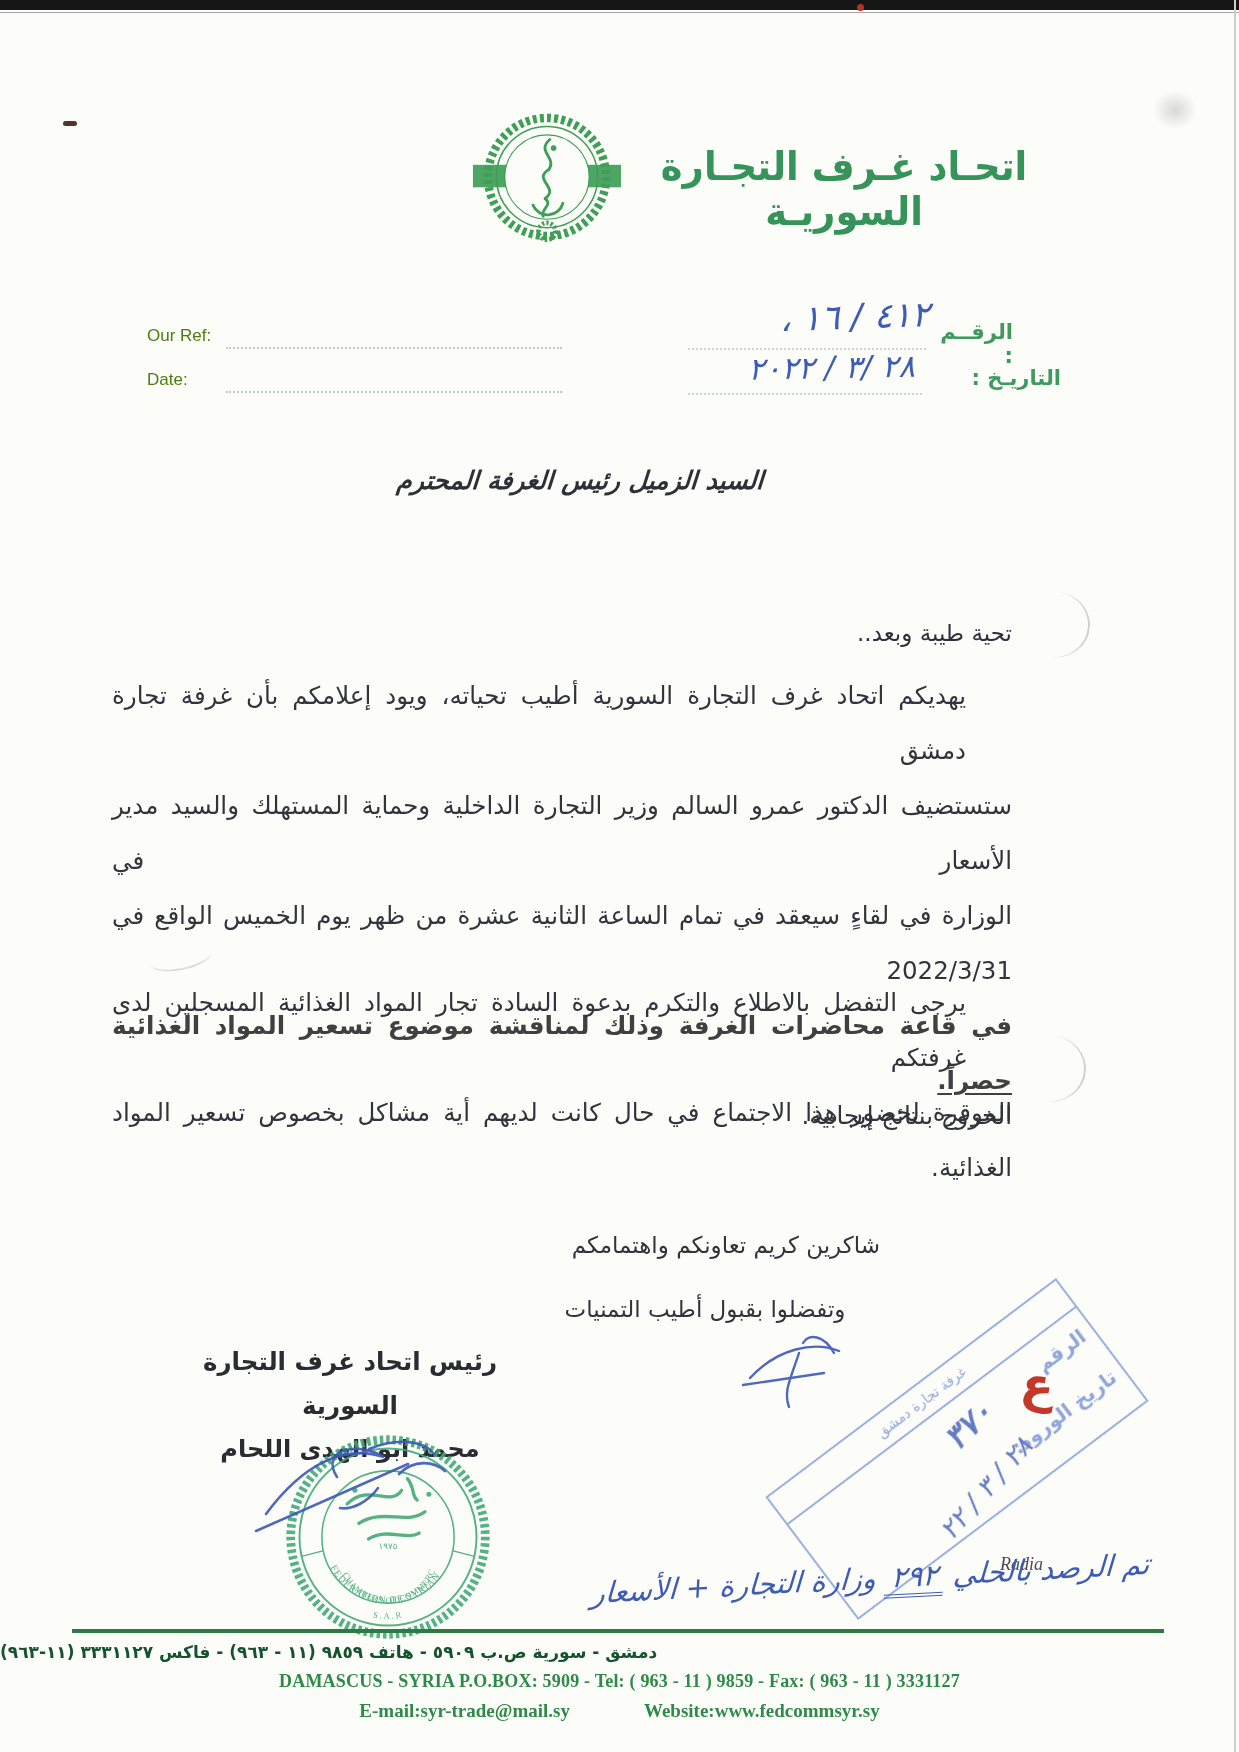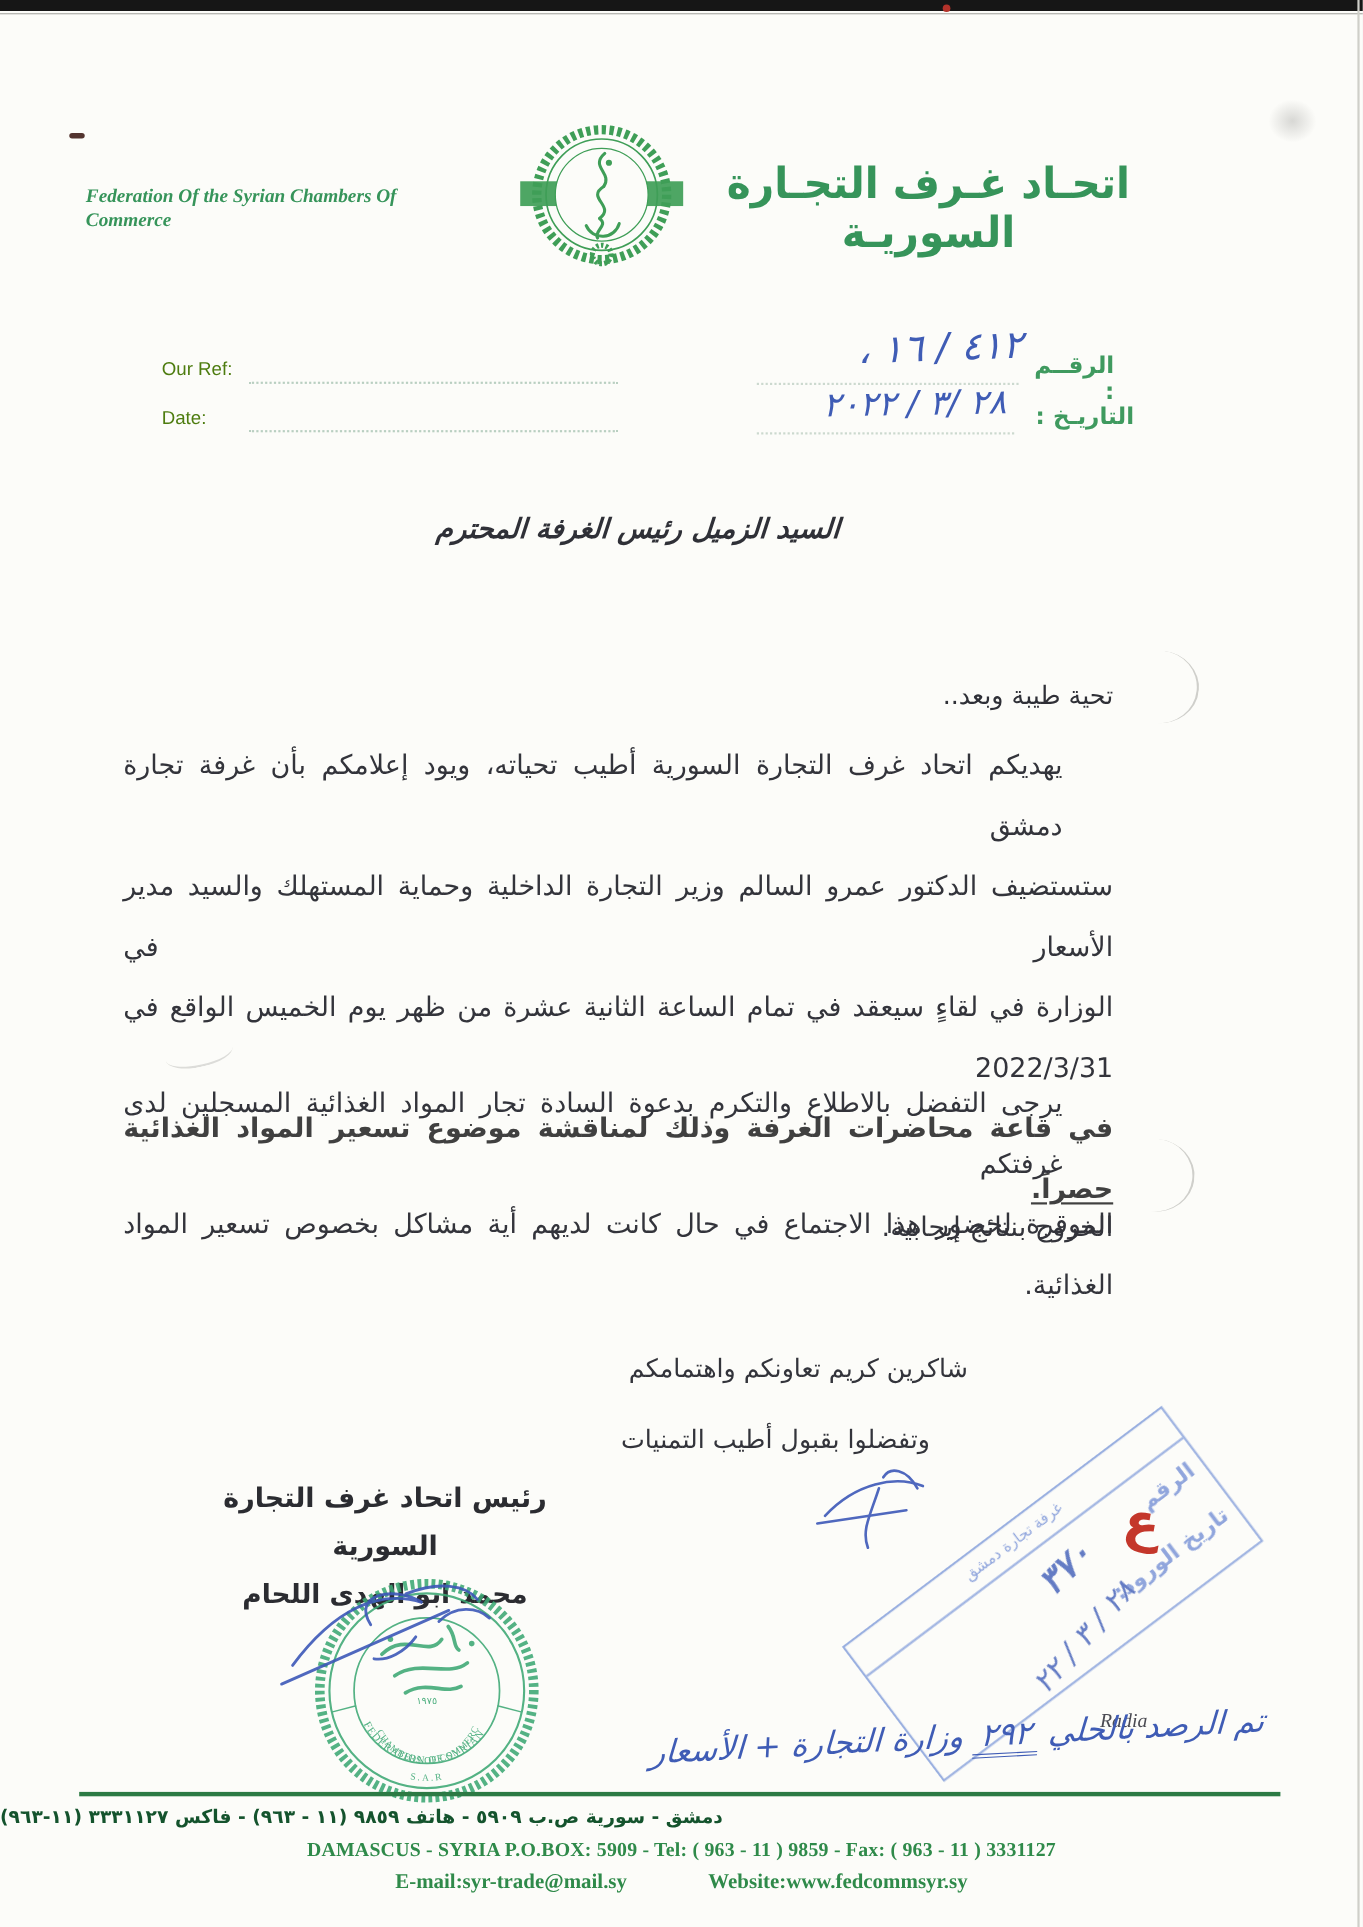--- a/index.html
+++ b/index.html
@@ -25,21 +25,21 @@
   .org-ar{position:absolute;left:652px;top:146px;width:384px;text-align:center;direction:rtl;font-size:37px;font-weight:bold;color:#36945a;transform:scaleY(1.05);letter-spacing:1px;}
   
   .reflabel-en{position:absolute;font-family:Liberation Sans, sans-serif;font-size:17px;color:#4d7c0f;}
   .ourref{left:147px;top:326px;} .dateen{left:147px;top:370px;}
   .dotline{position:absolute;height:1px;border-bottom:2px dotted #b9cfc1;}
   .dot1{left:226px;top:346px;width:336px;}
   .dot2{left:226px;top:390px;width:336px;}
   .dot3{left:688px;top:347px;width:238px;border-bottom-color:#ccd9cf;}
   .dot4{left:688px;top:392px;width:234px;border-bottom-color:#ccd9cf;}
   .reflabel-ar{position:absolute;direction:rtl;font-size:21px;font-weight:bold;color:#3f9a5f;}
-  .raqam{left:925px;top:320px;width:88px;} .tarikh{left:936px;top:366px;width:95px;}
+  .raqam{left:925px;top:320px;width:88px;} .tarikh{left:966px;top:366px;width:95px;}
   .hw{color:#3f5cb5;font-style:italic;}
   .hw-ref{position:absolute;left:700px;top:298px;width:230px;direction:rtl;font-size:35px;transform:rotate(-2deg);}
   .hw-date{position:absolute;left:655px;top:350px;width:260px;direction:rtl;font-size:31px;transform:rotate(-1deg);}
   
   .recipient{position:absolute;left:300px;top:466px;width:560px;text-align:center;direction:rtl;font-size:25px;font-weight:bold;font-style:italic;transform:skewX(-4deg);}
   .salutation{position:absolute;left:712px;top:620px;width:300px;text-align:right;direction:rtl;font-size:23px;}
   .bodyblock{position:absolute;left:112px;width:900px;direction:rtl;font-size:24.5px;color:#33343b;}
   .p1{top:668px;} .p2{top:975px;} .p3{top:1088px;}
   .jline{line-height:55px;text-align:justify;text-align-last:justify;}
   .rline{line-height:55px;text-align:right;}
@@ -84,21 +84,20 @@
   <div class="scan-top-strip"></div>
   <div class="scan-top-line"></div>
   <div class="scan-right-line"></div>
   <div class="scan-red-dot"></div>
   <div class="scan-dash"></div>
   <div class="curl curl1"></div>
   <div class="curl curl2"></div>
   <div class="smudge"></div>
   <div class="pencil"></div>
 
-  <div class="org-en">Federation Of the Syrian Chambers Of Commerce</div>
 
   <div class="logo">
     <svg width="150" height="150" viewBox="-80 -80 160 160">
       <rect x="-79" y="-13" width="158" height="24" fill="#3f9e57" opacity=".92"></rect>
       <circle r="45" fill="#fcfcf9"></circle>
       <circle r="63" fill="none" stroke="#3f9e57" stroke-width="9" stroke-dasharray="4.2,3.4"></circle>
       <circle r="54" fill="none" stroke="#3f9e57" stroke-width="1.6"></circle>
       <circle r="45" fill="none" stroke="#3f9e57" stroke-width="1.2"></circle>
       <g fill="none" stroke="#3f9e57" stroke-width="3" stroke-linecap="round">
         <path d="M 3,-40 C -12,-27 11,-21 2,-8"></path>

